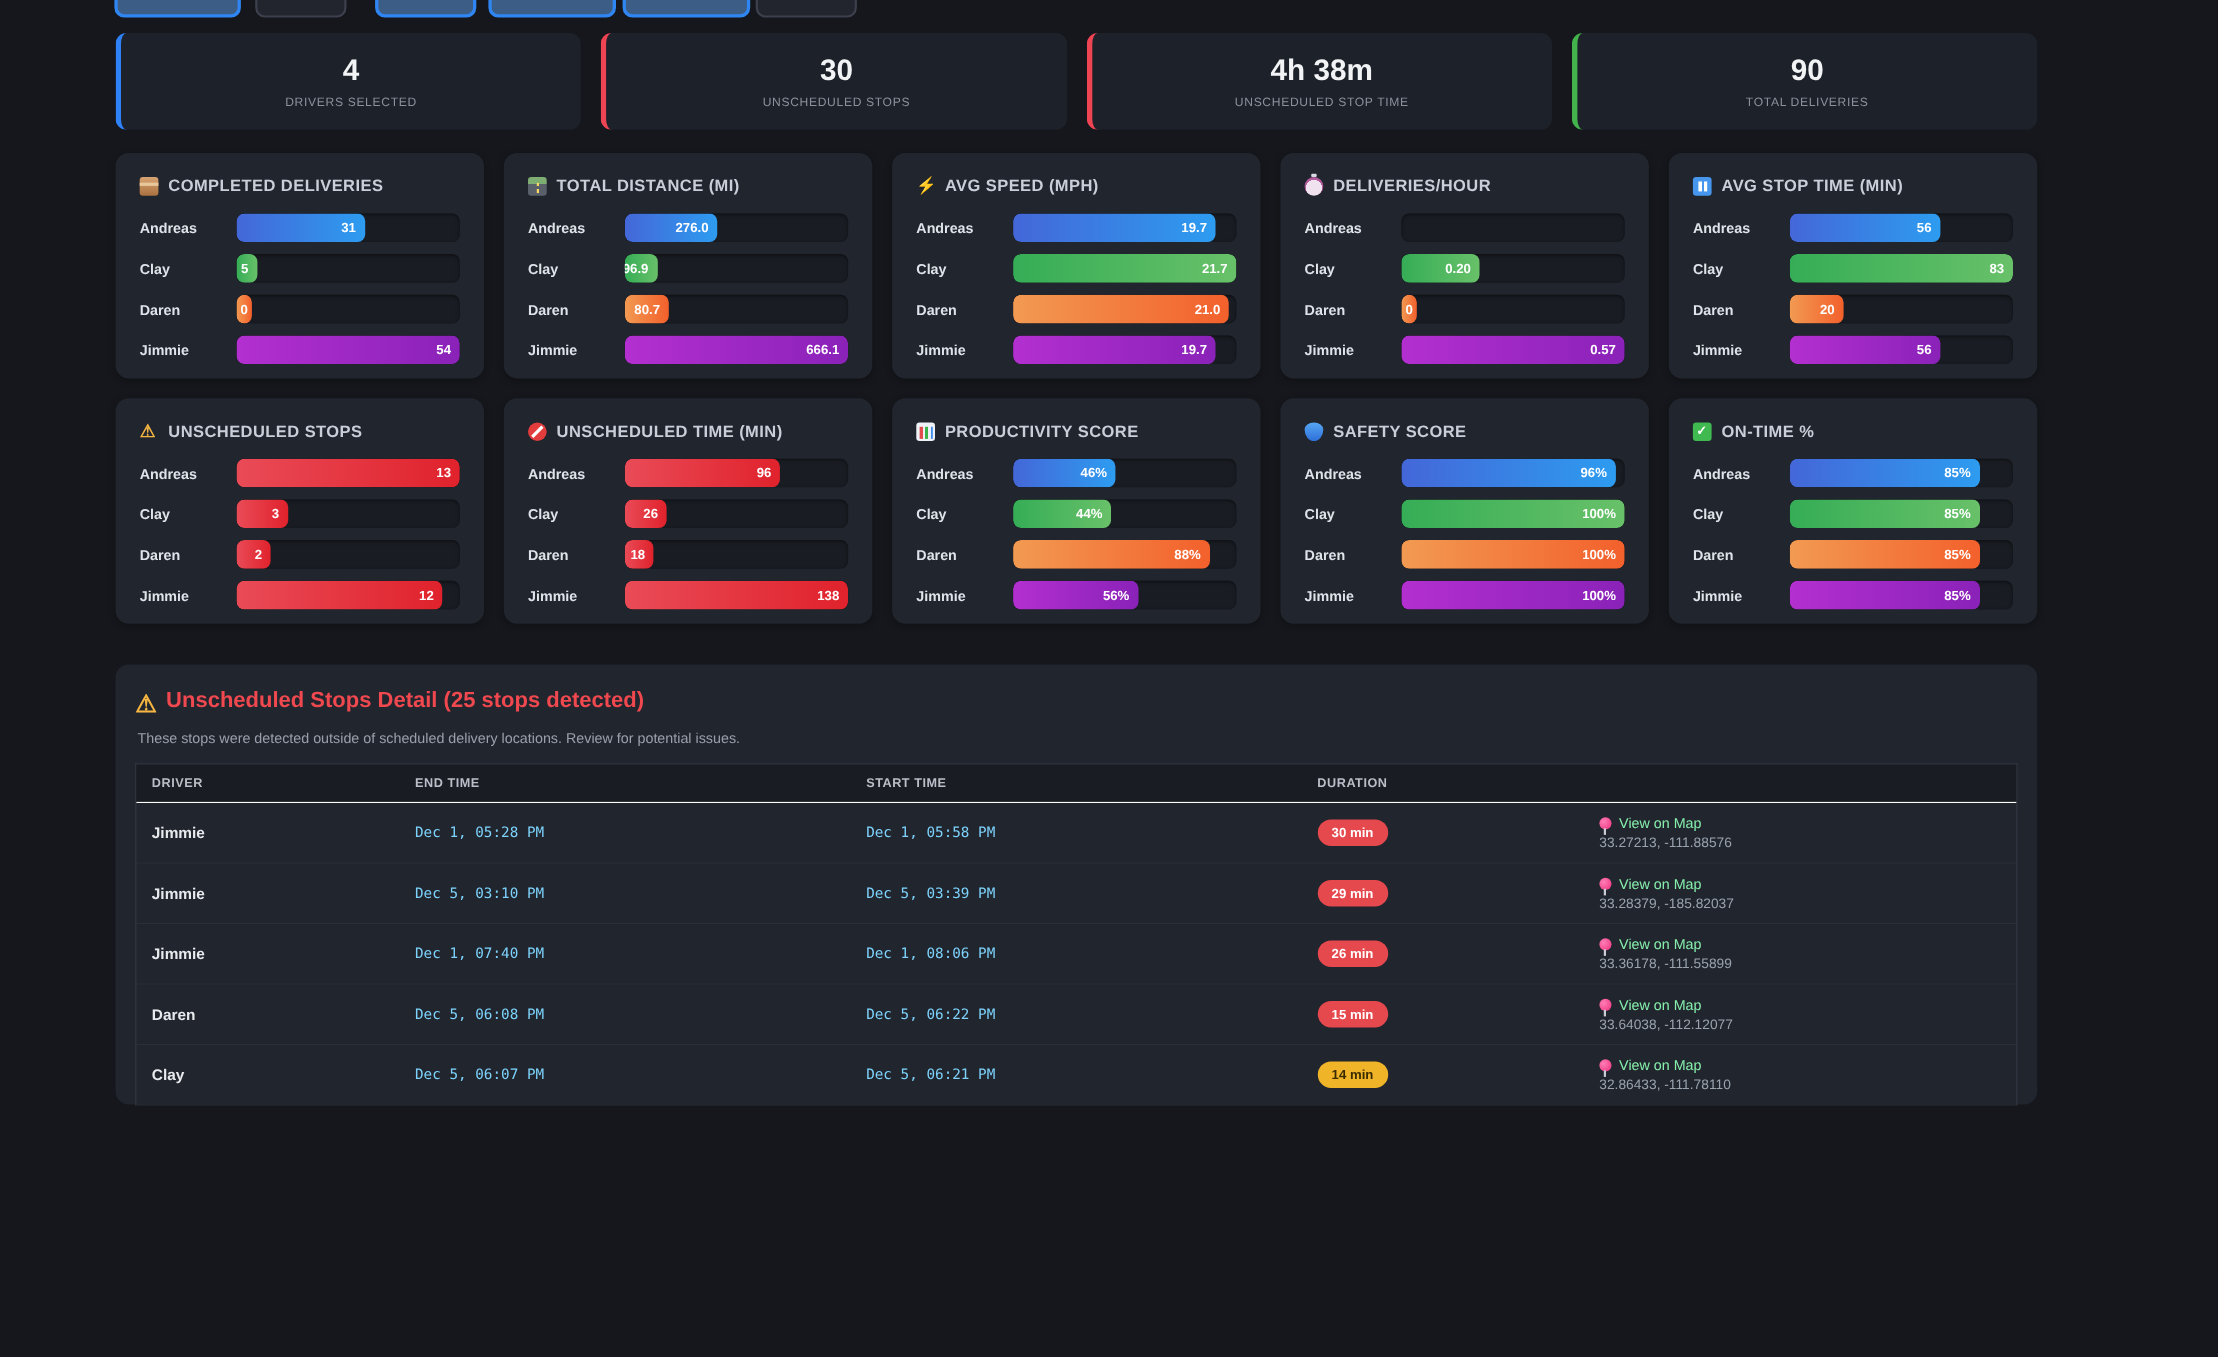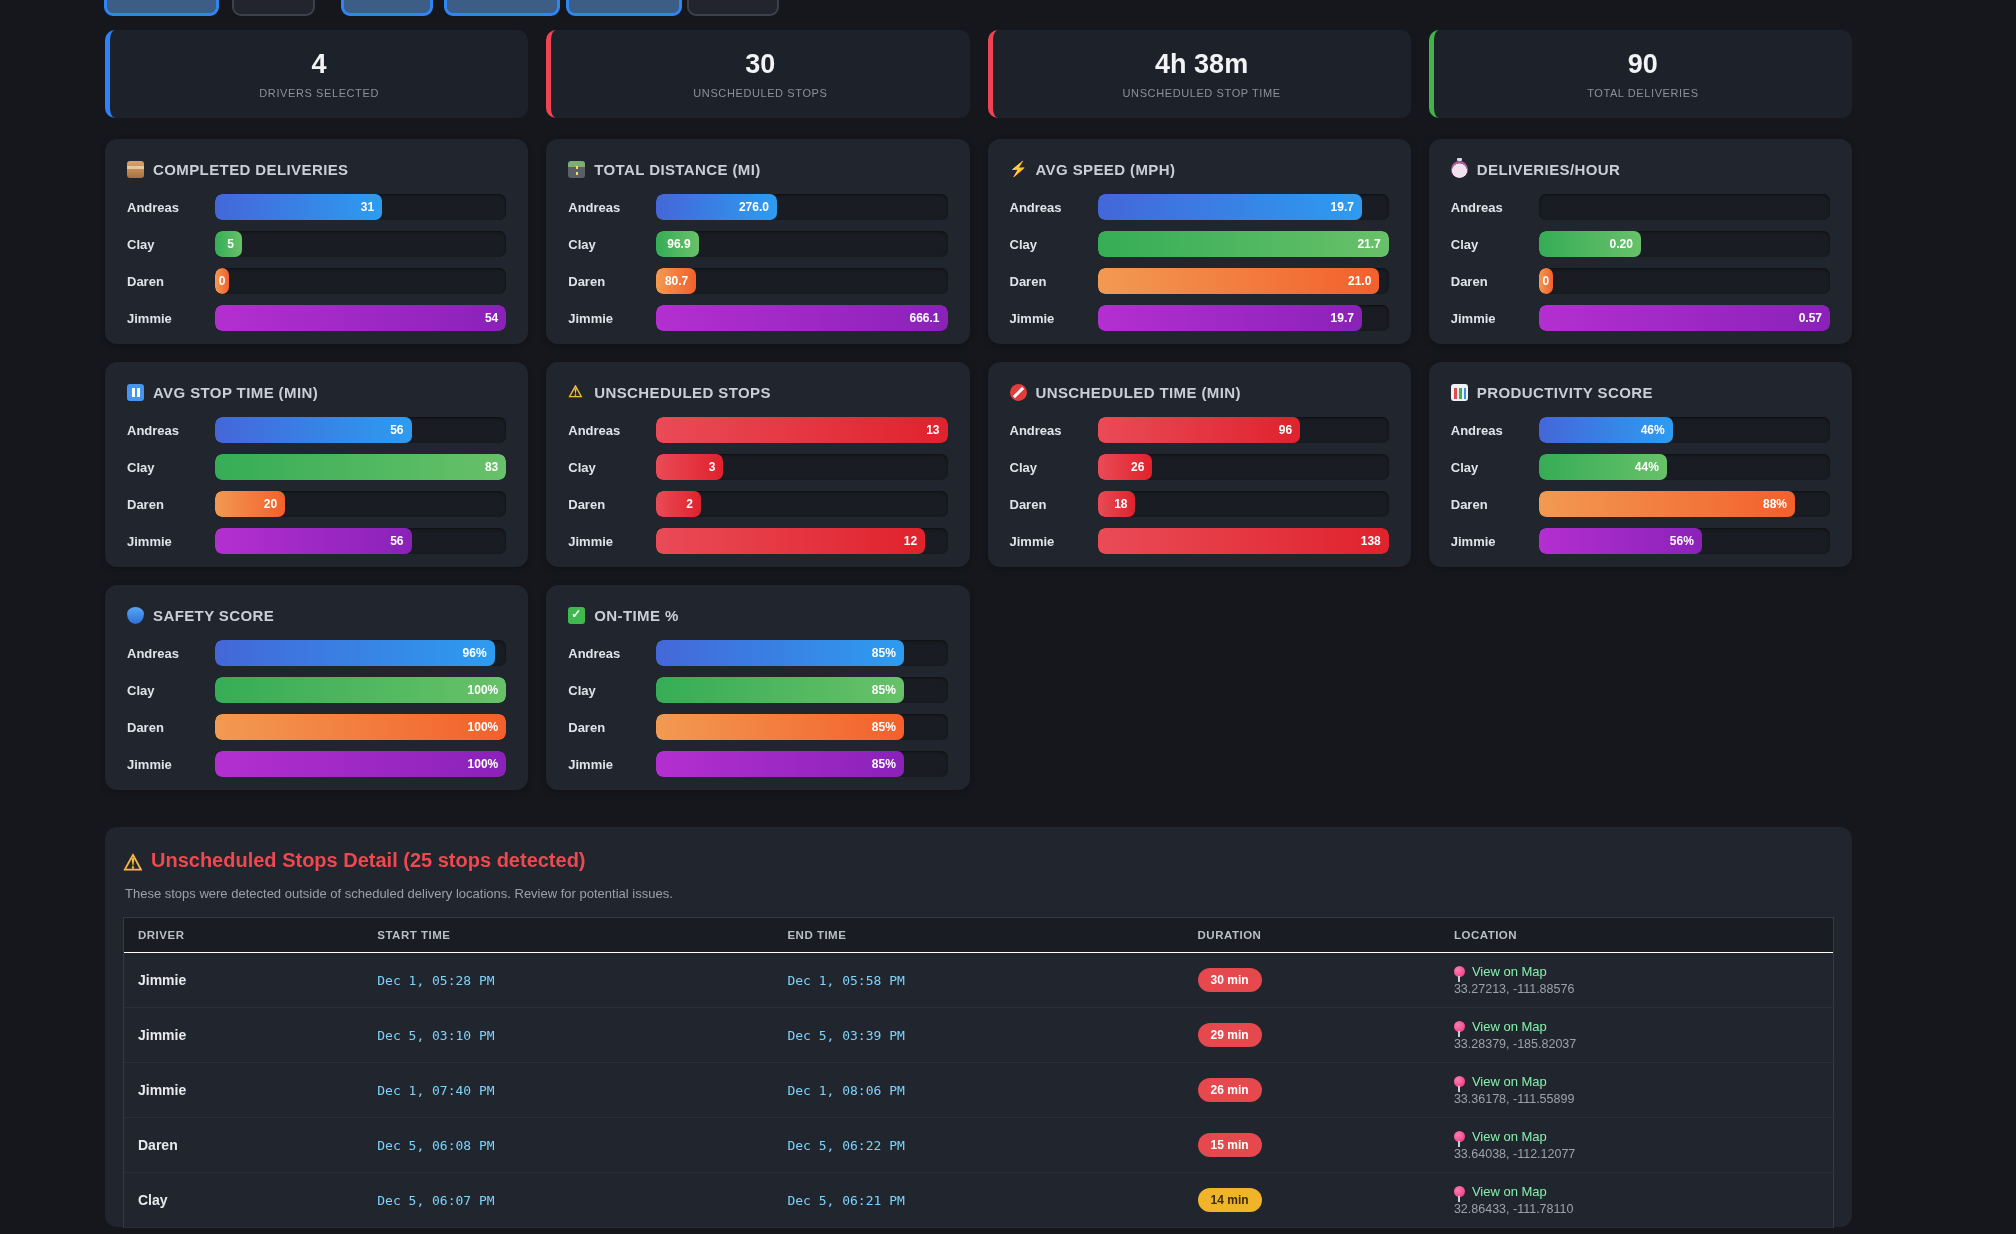--- a/index.html
+++ b/index.html
@@ -16,21 +16,21 @@
 
   
   .summary-row { display:grid; grid-template-columns:repeat(4,1fr); gap:18px; }
   .summary-card { background:#1d2129; border-radius:10px; height:88px;
     border-left:5px solid #2f81f7; display:flex; flex-direction:column;
     align-items:center; justify-content:center; gap:7px; }
   .summary-value { color:#f2f3f5; font-size:27px; font-weight:bold; }
   .summary-label { color:#8b919c; font-size:11px; letter-spacing:0.6px; }
 
   
-  .metric-grid { display:grid; grid-template-columns:repeat(4,1fr); gap:18px; margin-top:21px; }
+  .metric-grid { display:grid; grid-template-columns:repeat(5,1fr); gap:18px; margin-top:21px; }
   .metric-card { background:#21252e; border-radius:12px; padding:20px 22px 18px 22px; height:205px;
     box-shadow:0 2px 6px rgba(0,0,0,0.25); }
   .metric-title { display:flex; align-items:center; gap:9px; color:#c9ced8;
     font-size:15px; font-weight:bold; letter-spacing:0.4px; margin:2px 0 16px 0; }
   .bar-row { display:flex; align-items:center; margin-bottom:11px; }
   .bar-driver { width:88px; flex:none; color:#dfe3ea; font-size:13px; font-weight:bold; }
   .bar-track { flex:1; height:26px; background:#191c22; border-radius:7px;
     box-shadow:inset 0 1px 3px rgba(0,0,0,0.5); overflow:hidden; }
   .bar-fill { height:100%; border-radius:7px; min-width:14px; display:flex;
     align-items:center; justify-content:flex-end; padding:0 8px; }
@@ -573,24 +573,23 @@
 
     <div class="detail-card">
       <div class="detail-title">
         <span class="ic ic-warning big"></span>
         <span>Unscheduled Stops Detail (25 stops detected)</span>
       </div>
       <div class="detail-sub">These stops were detected outside of scheduled delivery locations. Review for potential issues.</div>
       <div class="stops-table">
         <div class="t-head" id="t-head">
             <div>DRIVER</div>
+            <div>END TIME</div>
             <div>START TIME</div>
-            <div>END TIME</div>
             <div>DURATION</div>
-            <div>LOCATION</div>
           </div>
         <div id="t-body">
   <div class="t-row">
     <div class="cell-driver">Jimmie</div>
     <div class="cell-time t-start">Dec 1, 05:28 PM</div>
     <div class="cell-time t-end">Dec 1, 05:58 PM</div>
     <div><span class="pill red">30 min</span></div>
     <div class="cell-loc">
       <span class="loc-link">
         <span class="ic ic-pin"></span>

